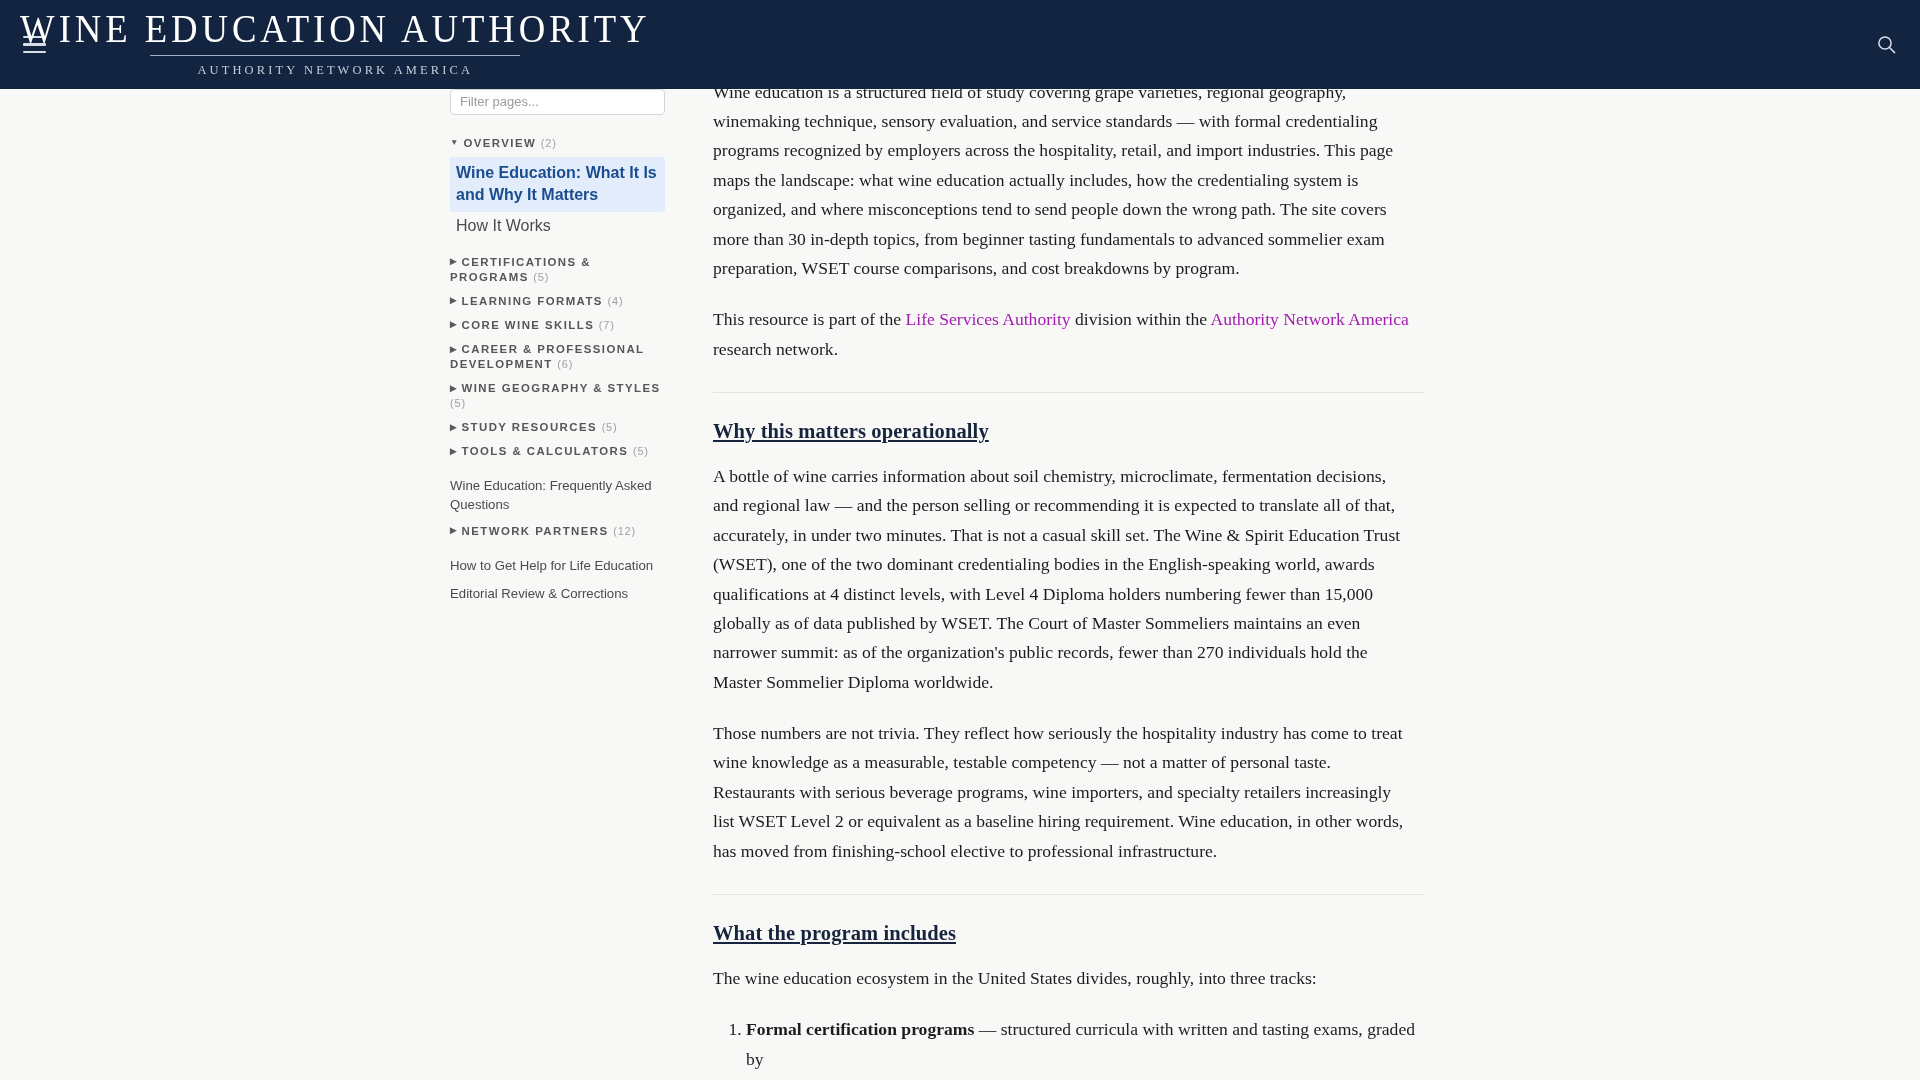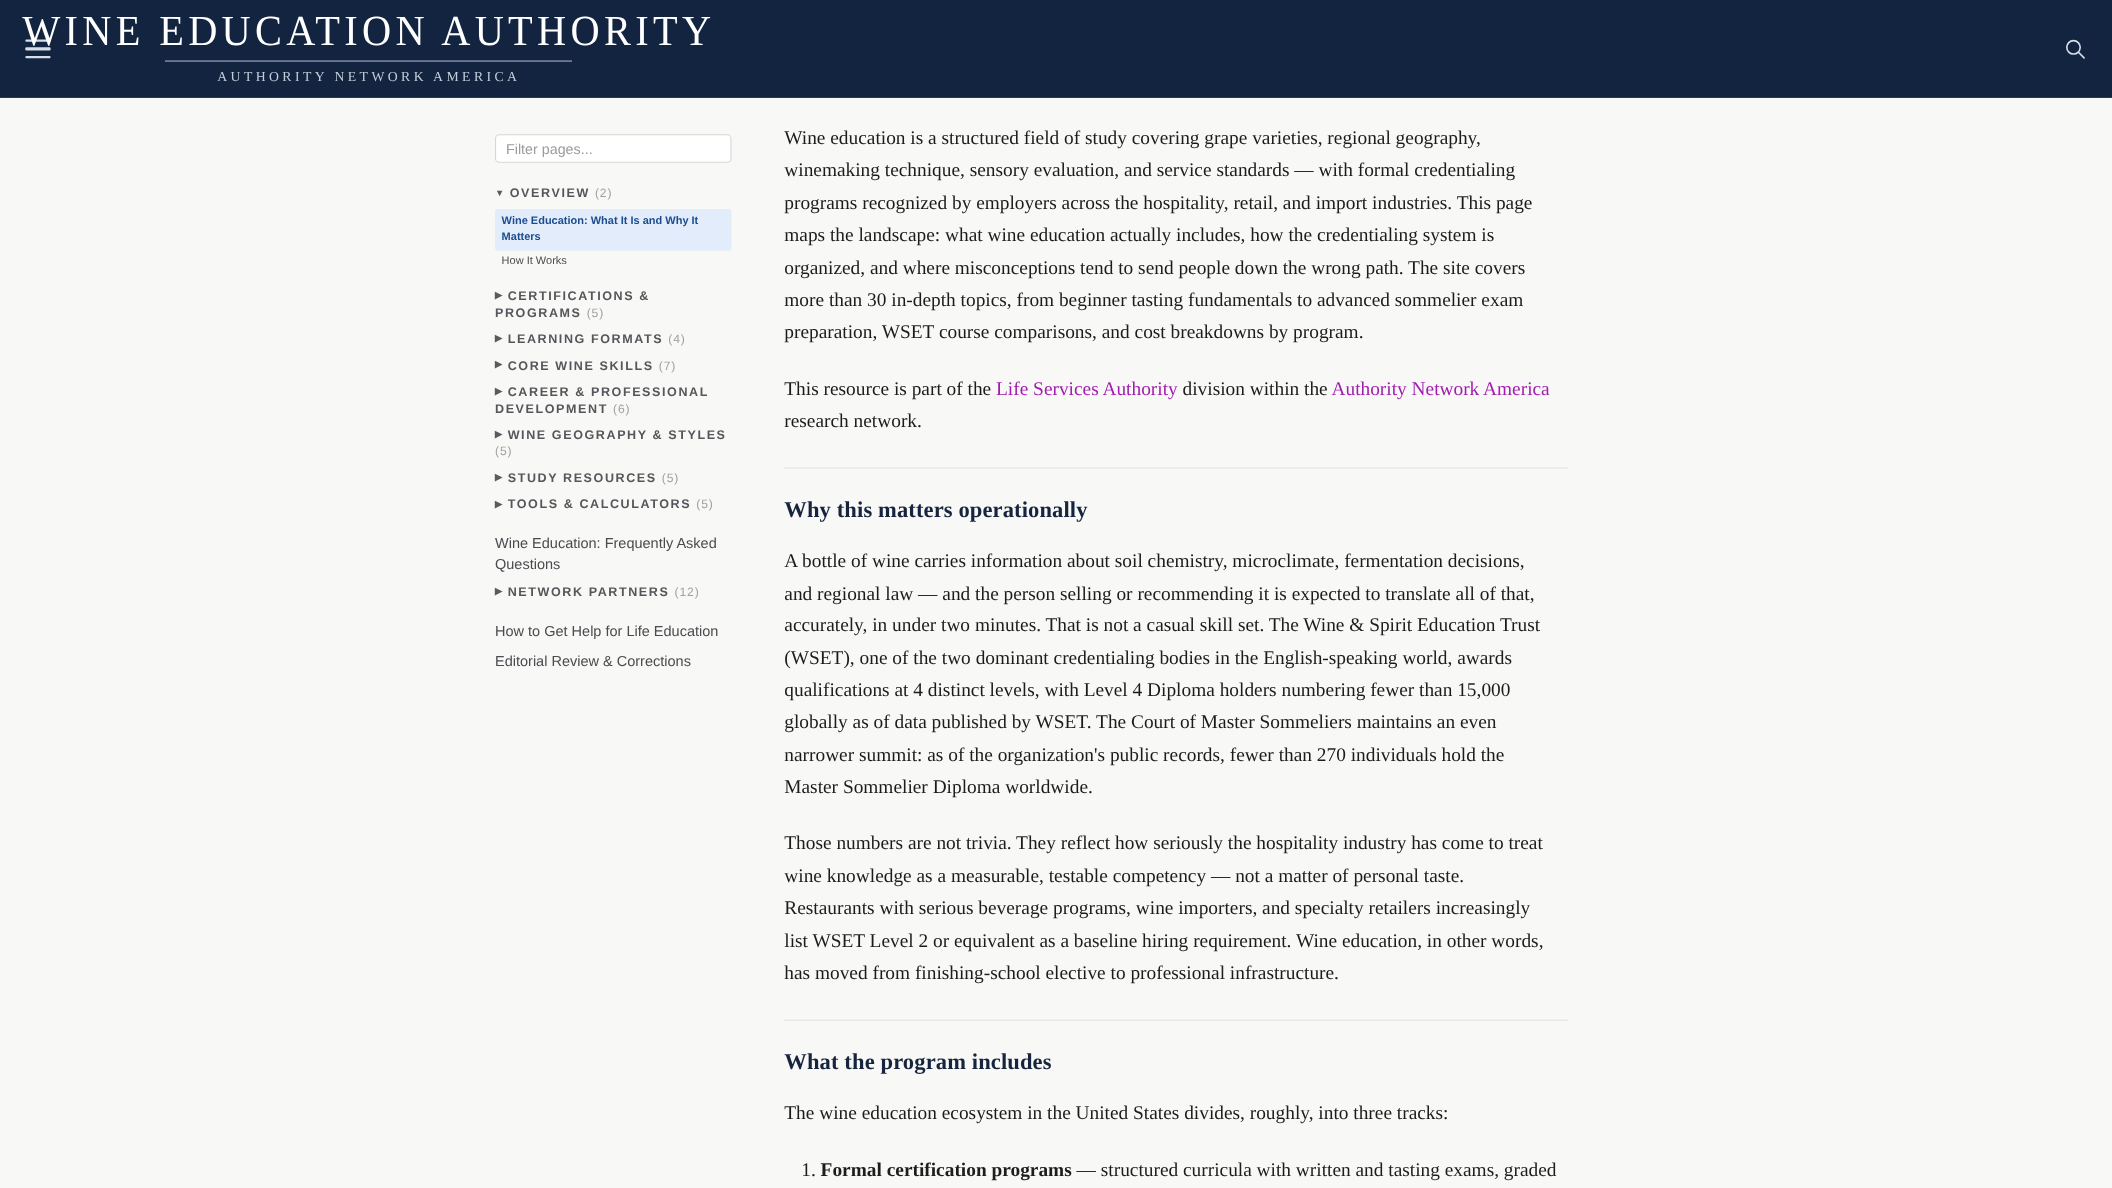--- a/index.html
+++ b/index.html
@@ -78,21 +78,21 @@
     width: 40px; height: 40px;
     display: flex; align-items: center; justify-content: center;
     background: none; border: none; cursor: pointer; padding: 0;
   }
   #search-button svg { display: block; }
 
   
   #page-wrap {
     display: flex;
     justify-content: center;
-    align-items: flex-start;
+    align-items: flex-end;
     padding-top: 22px;
     height: 991px;
   }
   #layout {
     display: flex;
     width: 1020px;
     gap: 0;
   }
 
   
@@ -143,21 +143,21 @@
     color: #a0a0a0;
     letter-spacing: 0.8px;
     font-size: 11px;
   }
   .group-children { margin-top: 2px; }
 
   .nav-leaf {
     display: block;
     padding: 3px 6px 3px 6px;
     color: #4a4b4e;
-    font-size: 10px;
+    font-size: 16px;
     line-height: 1.42;
     text-decoration: none;
     cursor: pointer;
     border-radius: 3px;
   }
   .nav-leaf.child { padding-left: 6px; }
   .nav-leaf.active {
     background: #e3ecfa;
     color: #1a4d8f;
     font-weight: 700;
@@ -194,20 +194,21 @@
     color: #a21caf;
     text-decoration: none;
   }
   #main h2 {
     font-family: "Liberation Serif", serif;
     font-size: 20.5px;
     font-weight: 700;
     color: #16243e;
     margin: 0 0 19px 0;
     letter-spacing: 0.1px;
+    text-decoration: underline;
   }
   .section-rule {
     border: none;
     border-top: 1px solid #e4e4e2;
     margin: 28px 0 27px 0;
   }
   #main ol {
     margin: 0;
     padding-left: 33px;
     font-size: 17.6px;

